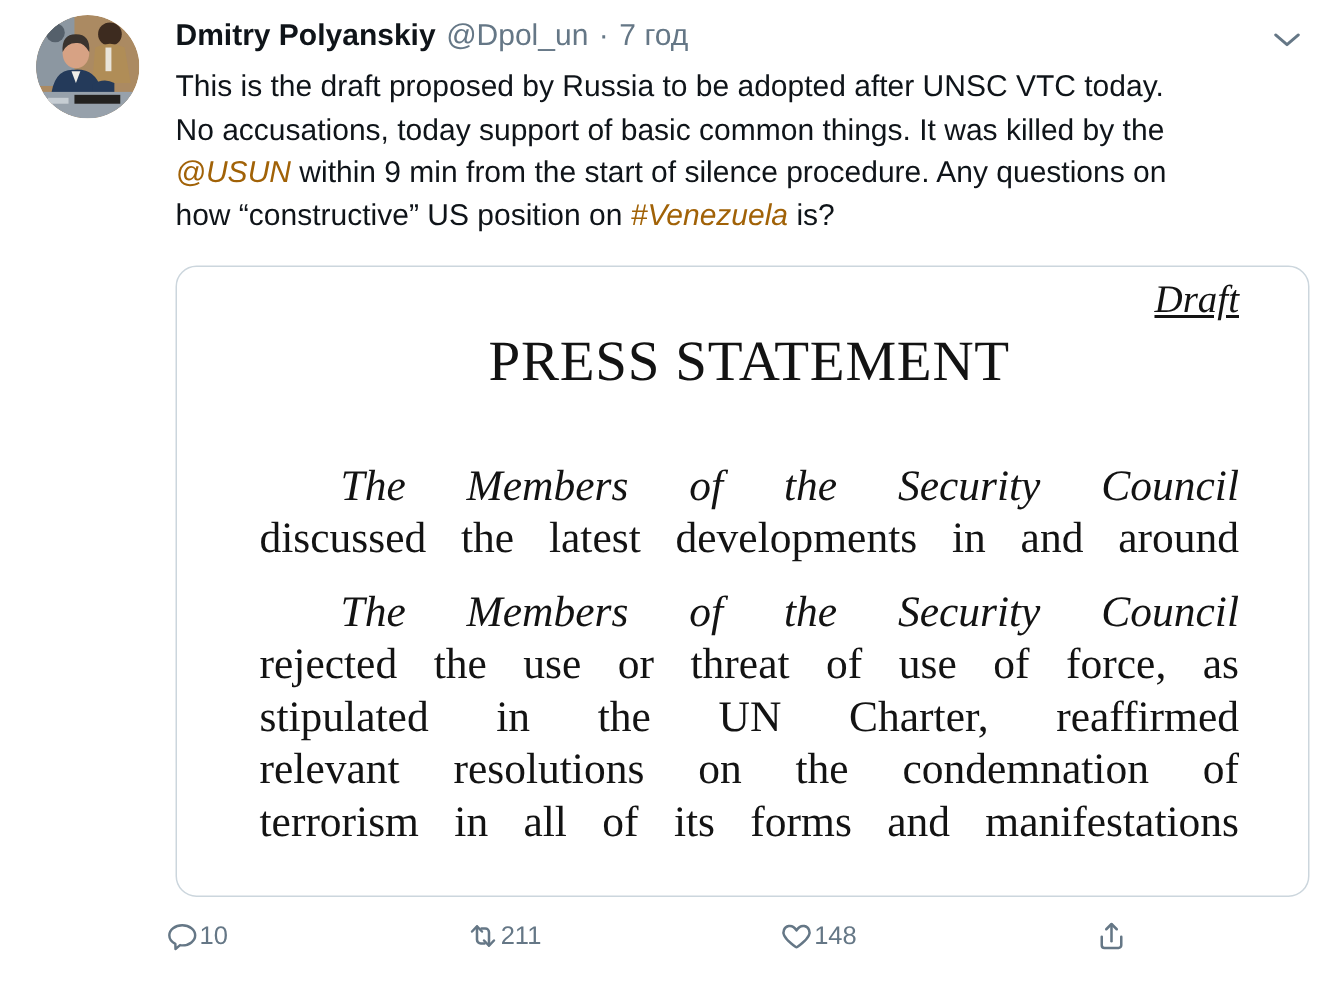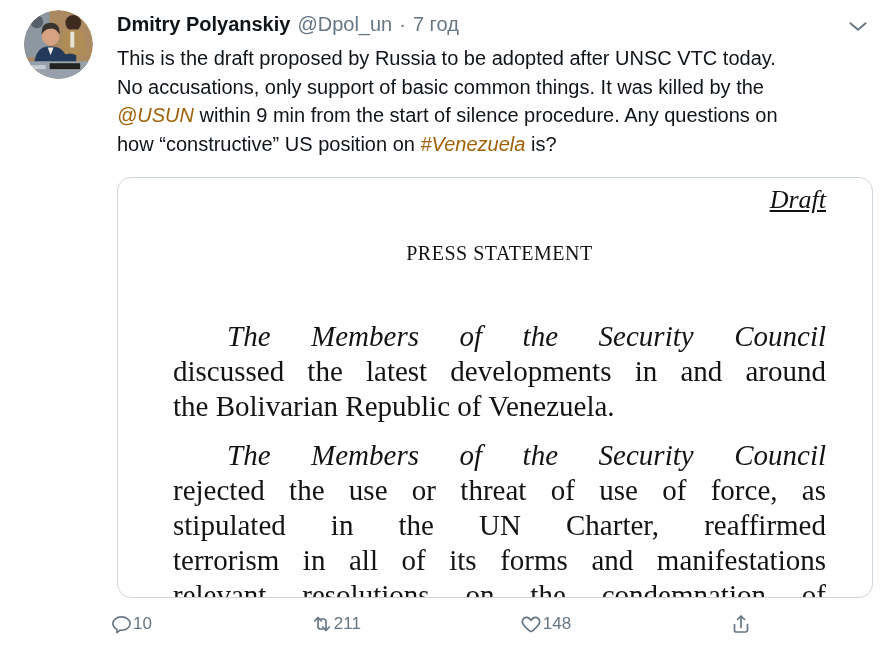--- a/index.html
+++ b/index.html
@@ -27,21 +27,21 @@
     border:1.5px solid #ccd6dd; border-radius:14px; background:#fff;
     overflow:hidden; cursor:pointer;
     font-family:"Liberation Serif", serif; color:#131313;
     padding:4px 46px 0 55px;
   }
   .doc-draft {
     text-align:right; font-style:italic; font-size:26px; line-height:32px;
     text-decoration:underline; margin-top:2px;
   }
   .doc-title {
-    text-align:center; font-size:20px; line-height:34px; margin-top:20px;
+    text-align:center; font-size:38px; line-height:34px; margin-top:8px;
     letter-spacing:0.5px;
   }
   .para1 { margin-top:49px; }
   .para2 { margin-top:14px; }
   .doc-line {
     font-size:29px; line-height:35px;
     text-align:justify; text-align-last:justify;
   }
   .doc-line.indent { padding-left:54px; font-style:italic; }
   .doc-line.flush { text-align-last:left; }
@@ -95,39 +95,38 @@
   <div class="main">
     <div class="header">
       <span class="name">Dmitry Polyanskiy</span>
       <span class="muted">@Dpol_un</span>
       <span class="muted">·</span>
       <span class="muted">7 год</span>
     </div>
 
     <div class="tweet-text">
       <div><span>This is the draft proposed by Russia to be adopted after UNSC VTC today.</span></div>
-      <div><span>No accusations, only support of basic common things. It was killed by the</span></div>
+      <div><span>No accusations, today support of basic common things. It was killed by the</span></div>
       <div><span class="link">@USUN</span><span> within 9 min from the start of silence procedure. Any questions on</span></div>
       <div><span>how “constructive” US position on </span><span class="link">#Venezuela</span><span> is?</span></div>
     </div>
 
     <div class="card">
       <div class="doc-draft">Draft</div>
       <div class="doc-title">PRESS STATEMENT</div>
       <div class="para1">
         <div class="doc-line indent">The Members of the Security Council</div>
         <div class="doc-line">discussed the latest developments in and around</div>
-        <div class="doc-line flush">the Bolivarian Republic of Venezuela.</div>
       </div>
       <div class="para2">
         <div class="doc-line indent">The Members of the Security Council</div>
         <div class="doc-line">rejected the use or threat of use of force, as</div>
         <div class="doc-line">stipulated in the UN Charter, reaffirmed</div>
+        <div class="doc-line">relevant resolutions on the condemnation of</div>
         <div class="doc-line">terrorism in all of its forms and manifestations</div>
-        <div class="doc-line">relevant resolutions on the condemnation of</div>
       </div>
     </div>
   </div>
 
   <div class="actions">
     <div class="action">
       <span class="icon">
         <svg viewBox="0 0 24 24" width="23" height="23" fill="none" stroke="currentColor" stroke-width="1.7" stroke-linecap="round" stroke-linejoin="round">
           <path d="M12 4c-5 0-9 3.1-9 7 0 2.5 1.7 4.7 4.2 5.9l.1 3.6 3.2-2.7c.5.1 1 .2 1.5.2 5 0 9-3.1 9-7s-4-7-9-7z"></path>
         </svg>

